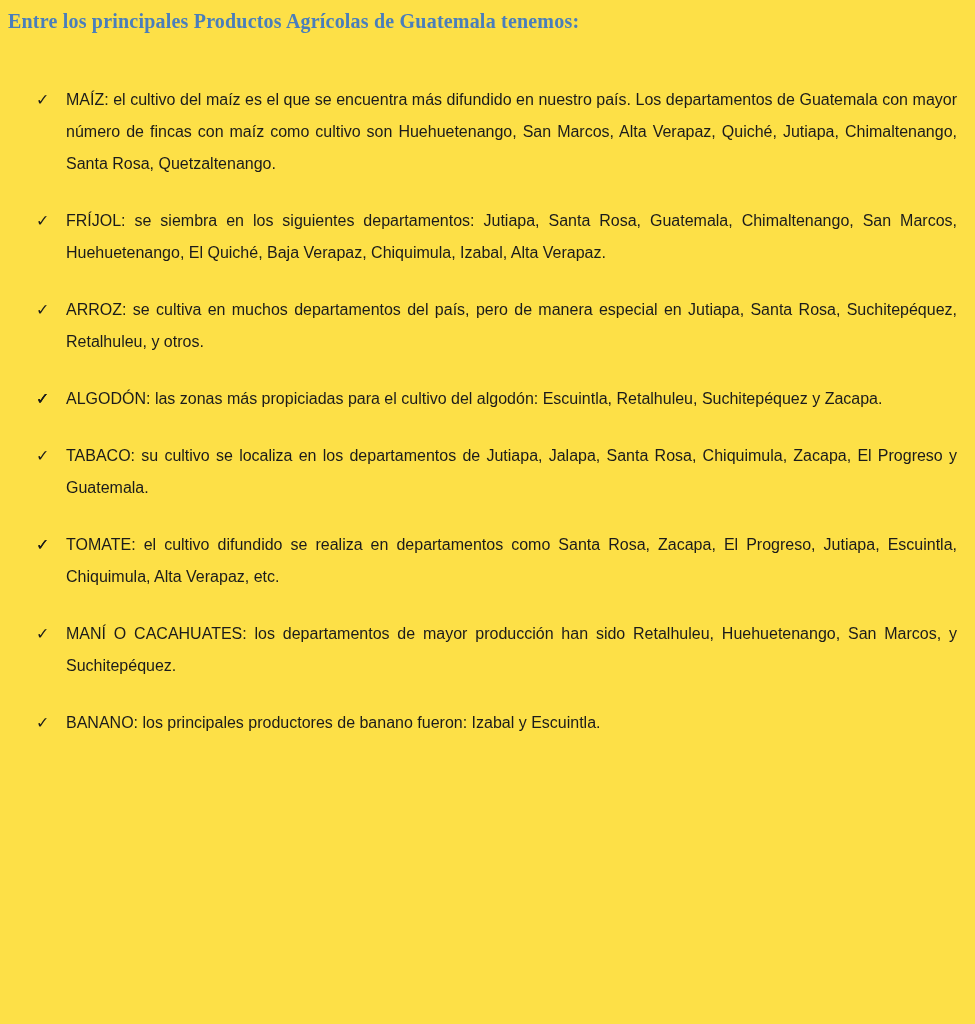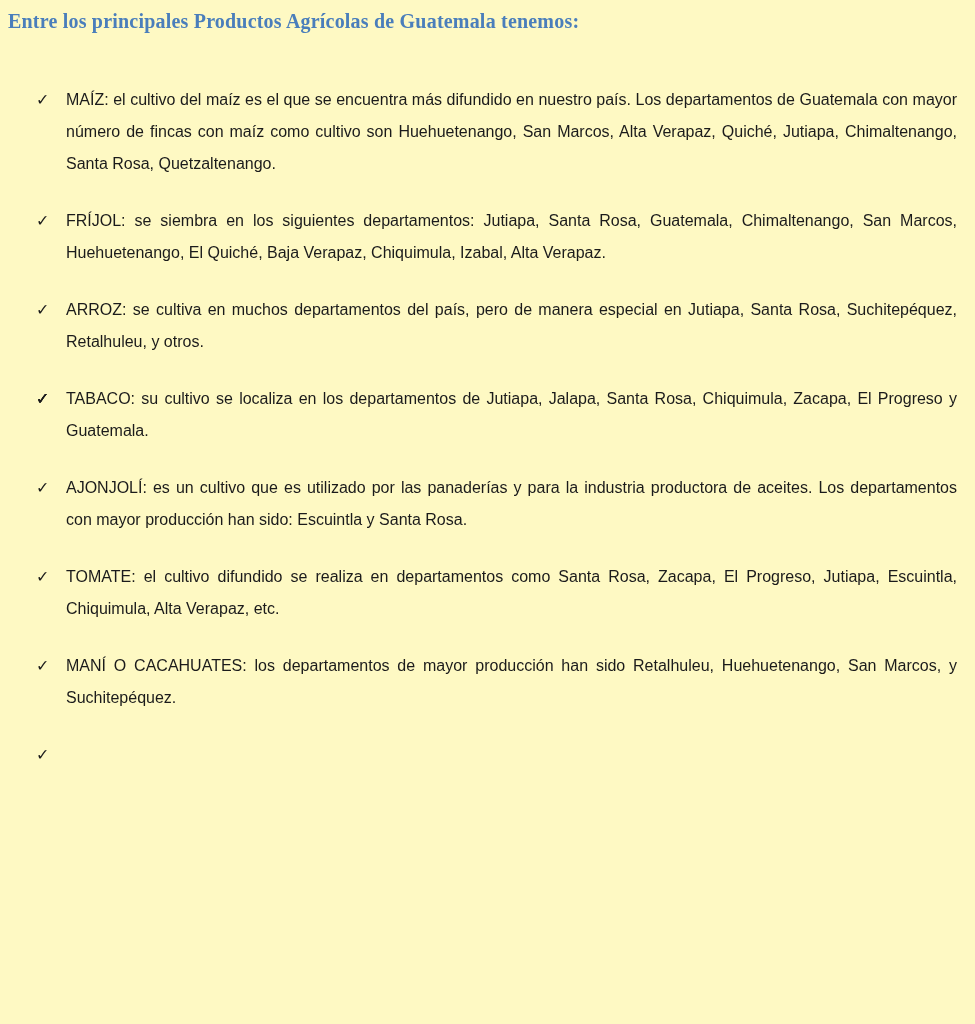--- a/index.html
+++ b/index.html
@@ -5,21 +5,21 @@
   html, body {
     margin: 0;
     padding: 0;
     background: #ffffff;
   }
   .page {
     position: relative;
     width: 975px;
     height: 1024px;
     overflow: hidden;
-    background: #fef9c3;
+    background: #fde047;
     font-family: "Liberation Sans", sans-serif;
     color: #1b1b1b;
     box-sizing: border-box;
     padding: 8px 18px 8px 8px;
   }
   .doc-heading {
     font-family: "Liberation Serif", serif;
     font-weight: bold;
     font-size: 20px;
     line-height: 26px;
@@ -82,40 +82,41 @@
     <li>
       <span class="check">✓</span>
     </li>
 
     <li>
       <span class="check">✓</span>
     </li>
 
     <li>
       <span class="check">✓</span>
+      <span>ALGODÓN: las zonas más propiciadas para el cultivo del algodón: Escuintla, Retalhuleu, Suchitepéquez y Zacapa.</span>
     </li>
 
     <li>
       <span class="check">✓</span>
       <span>TABACO: su cultivo se localiza en los departamentos de Jutiapa, Jalapa, Santa Rosa, Chiquimula, Zacapa, El Progreso y Guatemala.</span>
     </li>
 
     <li>
       <span class="check">✓</span>
-      <span>AJONJOLÍ: es un cultivo que es utilizado por las panaderías y para la industria productora de aceites. Los departamentos con mayor producción han sido: Escuintla y Santa Rosa.</span>
     </li>
 
     <li>
       <span class="check">✓</span>
       <span>TOMATE: el cultivo difundido se realiza en departamentos como Santa Rosa, Zacapa, El Progreso, Jutiapa, Escuintla, Chiquimula, Alta Verapaz, etc.</span>
     </li>
 
     <li>
       <span class="check">✓</span>
       <span>MANÍ O CACAHUATES: los departamentos de mayor producción han sido Retalhuleu, Huehuetenango, San Marcos, y Suchitepéquez.</span>
     </li>
 
     <li>
       <span class="check">✓</span>
+      <span>BANANO: los principales productores de banano fueron: Izabal y Escuintla.</span>
     </li>
 
   </ul>
 </div>
 
 </body></html>

